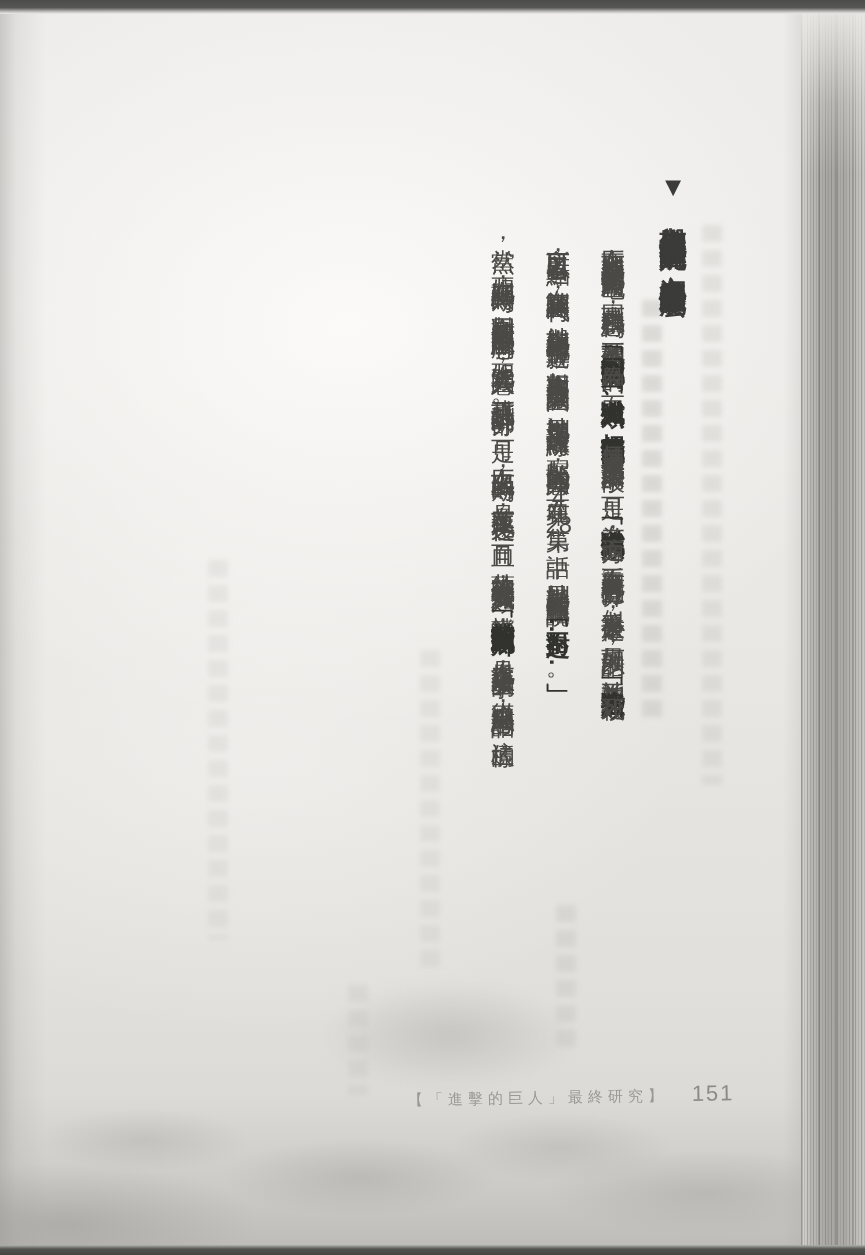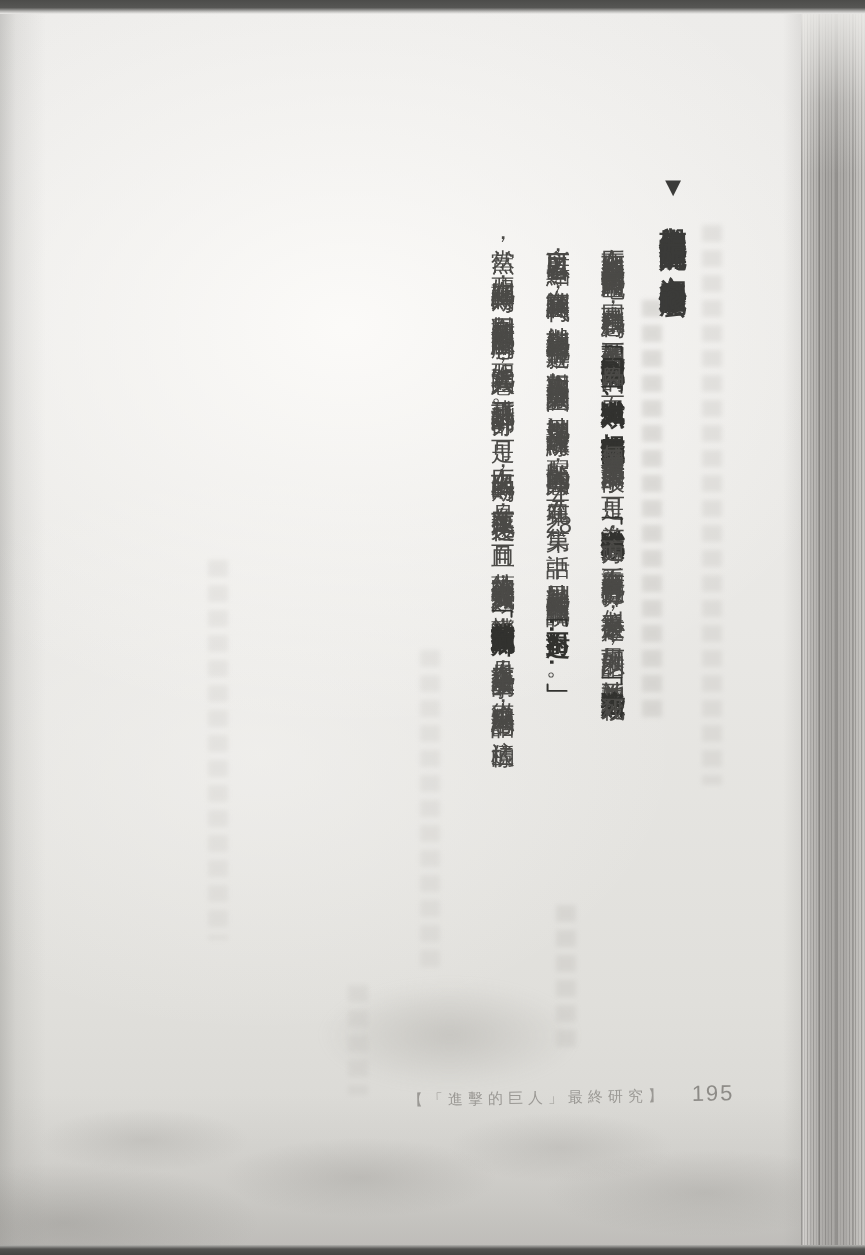--- a/index.html
+++ b/index.html
@@ -87,18 +87,18 @@
   <div class="title-col"><span class="marker">▼</span><span>與萊納他們保持著距離的亞妮，內心深處的想法是什麼呢？</span></div>
 
   <div class="body-text" id="body-text">
       <p><span>女巨人亞妮和萊納與貝爾托特出身於相同地區，因此可以猜想得到，她和他們兩人一樣是以</span><span class="b">「回到故鄉」</span><span>為目的，而</span><span class="b">「殲滅人類」、「把艾連帶回故鄉」</span><span>便是為了達成這件事所必須採取的手段。可是，在於</span><span class="b">「殲滅人類」</span><span>這方面，看不出來亞妮有這樣的打算。似乎看起來像是，如果可以的話，她並不想把</span><span class="b">「這些人類」</span><span>殺死。</span></p>
       <p><span>之所以可以看出這一點，在於訓練軍團時代，她與萊納和貝爾托特並不親近，相對這兩人選擇加入調查軍團，她則是選擇加入了遠離前線、配屬於內地的憲兵團，而在第</span><span class="tcy">4</span><span>集第</span><span class="tcy">28</span><span>話中，她則是對士兵的屍體喃喃低語說：</span><span class="b">「對不起……」</span><span>。</span></p>
       <p><span>當然，亞妮在訓練兵時期時，對周圍的任何人都不曾敞開心胸，亞妮進入憲兵團，或許也是計劃的一部分。可是，女巨人出現的時期，是在艾連巨人化之後，而且，萊納的作戰方針從殲滅人類，轉變為</span><span class="b">「帶艾連回到故鄉」</span><span>，也是在這之後所發生的事，從這兩點來思考的話，這樣的</span></p>
     </div>
 
   <div class="footer">
     <span class="series">【「進擊的巨人」最終研究】</span>
-    <span class="pagenum">195</span>
+    <span class="pagenum">151</span>
   </div>
 
   <div class="top-bar"></div>
   <div class="bottom-bar"></div>
 </div>
 
 </body></html>

